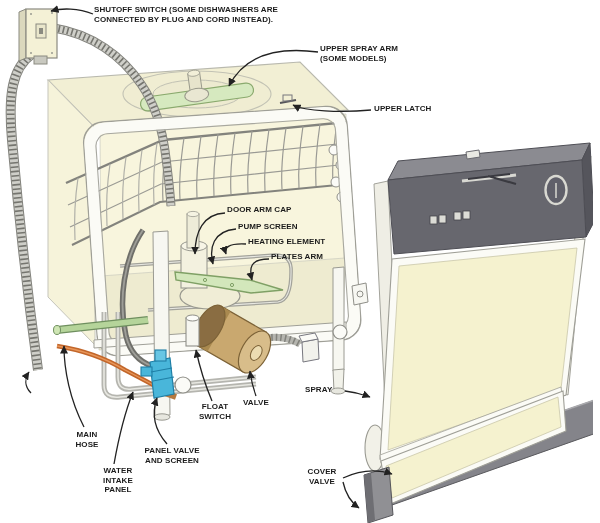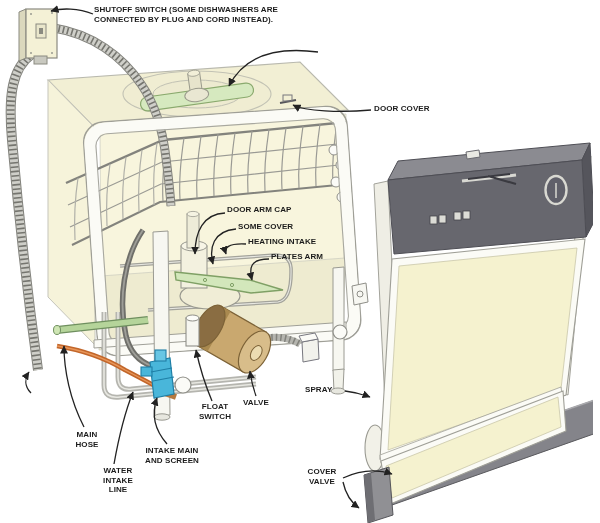--- a/index.html
+++ b/index.html
@@ -229,31 +229,33 @@
     <path d="M212,401 C204,382 199,364 196,350" marker-end="url(#ah)"></path>
     <path d="M256,396 C253,388 251,379 250,371" marker-end="url(#ah)"></path>
     <path d="M345,391 C354,392 362,394 370,397" marker-end="url(#ah)"></path>
     <path d="M343,478 C365,468 380,470 392,474" marker-end="url(#ah)"></path>
     <path d="M343,482 C346,496 352,503 359,508" marker-end="url(#ah)"></path>
   </g>
 </svg>
 
 <div class="lbl" style="left:94px;top:5px">SHUTOFF SWITCH (SOME DISHWASHERS ARE
 CONNECTED BY PLUG AND CORD INSTEAD).</div>
-<div class="lbl" style="left:374px;top:104px">DOOR COVER</div>
+<div class="lbl" style="left:320px;top:44px">UPPER SPRAY ARM
+(SOME MODELS)</div>
+<div class="lbl" style="left:374px;top:104px">UPPER LATCH</div>
 <div class="lbl" style="left:227px;top:205px">DOOR ARM CAP</div>
-<div class="lbl" style="left:238px;top:222px">SOME COVER</div>
-<div class="lbl" style="left:248px;top:237px">HEATING INTAKE</div>
+<div class="lbl" style="left:238px;top:222px">PUMP SCREEN</div>
+<div class="lbl" style="left:248px;top:237px">HEATING ELEMENT</div>
 <div class="lbl" style="left:271px;top:252px">PLATES ARM</div>
 <div class="lbl c" style="left:87px;top:430px">MAIN
 HOSE</div>
 <div class="lbl c" style="left:118px;top:466px">WATER
 INTAKE
-LINE</div>
-<div class="lbl c" style="left:172px;top:446px">INTAKE MAIN
+PANEL</div>
+<div class="lbl c" style="left:172px;top:446px">PANEL VALVE
 AND SCREEN</div>
 <div class="lbl c" style="left:215px;top:402px">FLOAT
 SWITCH</div>
 <div class="lbl" style="left:243px;top:398px">VALVE</div>
 <div class="lbl" style="left:305px;top:385px">SPRAY</div>
 <div class="lbl c" style="left:322px;top:467px">COVER
 VALVE</div>
 
 </div>
 

